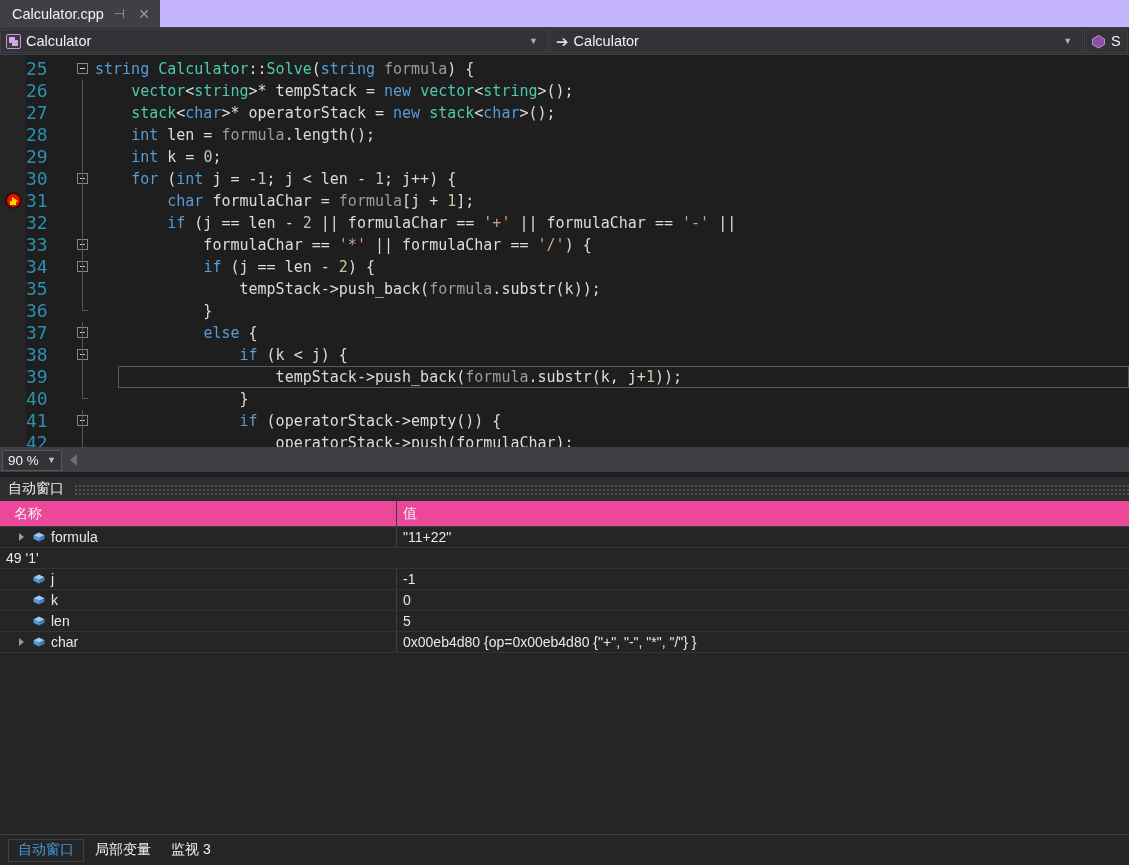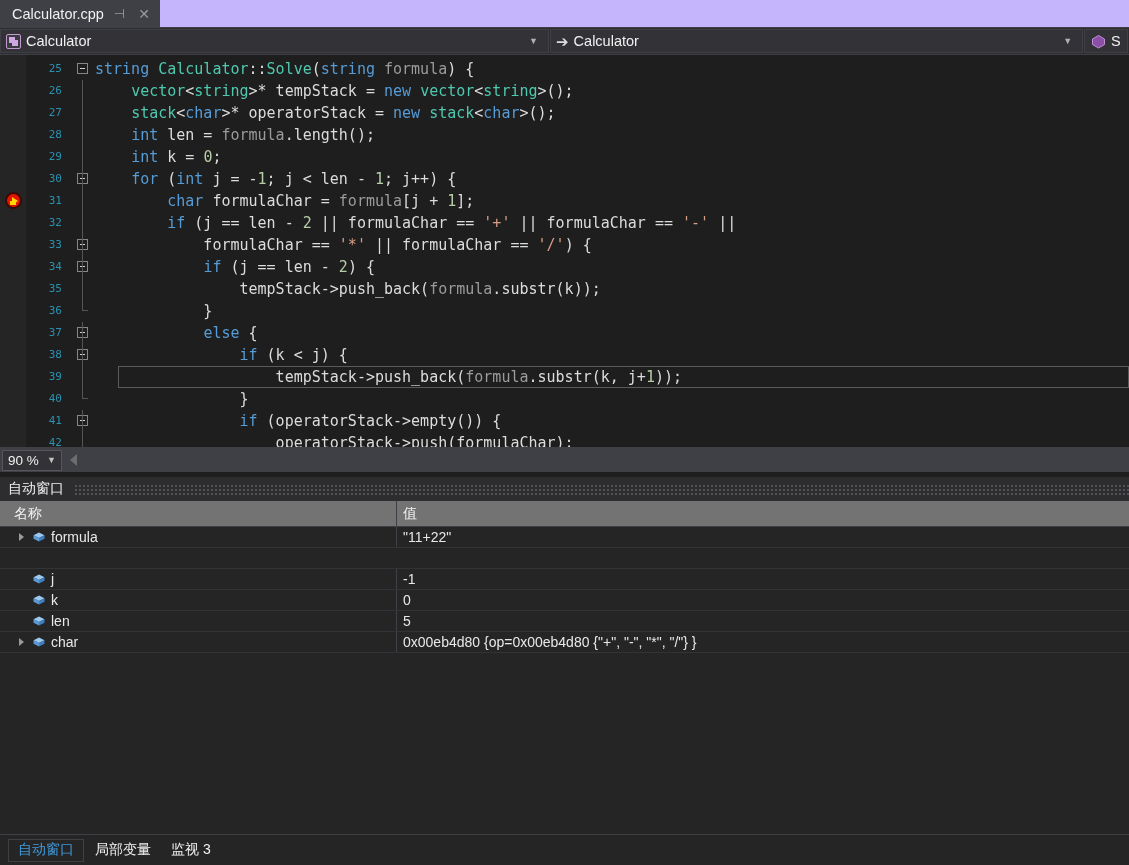--- a/index.html
+++ b/index.html
@@ -92,23 +92,23 @@
     flex: 1; position: relative;
     font-family: "DejaVu Sans Mono", "Liberation Mono", monospace;
     font-size: 15px;
     line-height: 22px;
     padding-top: 3px;
     overflow: hidden;
     white-space: pre;
   }
   .code-line { height: 22px; position: relative; display: flex; }
   .lineno {
-    width: 45px; flex: none; text-align: right;
+    width: 45px; flex: none; text-align: left;
     color: #2b91af; padding-right: 9px;
-    font-size: 11px;
+    font-size: 18px;
   }
   .fold {
     width: 24px; flex: none; position: relative;
     color: #868686;
   }
   .fold .box {
     position:absolute; left:6px; top:5px;
     width: 11px; height: 11px;
     border: 1px solid #868686; background:#1e1e1e;
   }
@@ -197,21 +197,21 @@
     color:#f1f1f1; font-size:14px; white-space:nowrap;
   }
   .panel-grip {
     flex:1; height:11px;
     background-image:
       radial-gradient(circle, #55555a 0.8px, transparent 0.9px);
     background-size:4px 4px;
     opacity:0.9;
   }
   .grid-header {
-    height:26px; background:#737373;
+    height:26px; background:#ec4899;
     display:flex; align-items:center;
     border-bottom:1px solid #3f3f46;
     color:#f1f1f1; font-size:14px;
   }
   .col-name { width:397px; flex:none; padding-left:14px;
               border-right:1px solid #3f3f46; height:100%;
               display:flex; align-items:center; }
   .col-value { flex:1; padding-left:6px; height:100%;
                display:flex; align-items:center; }
   .grid-body { flex:1; overflow:hidden; }
@@ -337,20 +337,23 @@
               <polygon points="1.5,5.2 7,7.9 7,11.5 1.5,8.8" fill="#5a9bd5"></polygon>
               <polygon points="7,7.9 12.5,5.2 12.5,8.8 7,11.5" fill="#417fc0"></polygon>
             </svg></span>
           <span>formula</span>
         </div>
         <div class="var-value-cell">
           <span>"11+22"</span>
         </div>
       </div>
       <div class="var-row">
+        <div class="var-value-cell">
+          <span>49 '1'</span>
+        </div>
       </div>
       <div class="var-row">
         <div class="var-name-cell">
           <span class="expander empty"></span>
           <span class="varicon"><svg width="14" height="14" viewBox="0 0 14 14">
               <polygon points="7,2.5 12.5,5.2 7,7.9 1.5,5.2" fill="#9bc9f0"></polygon>
               <polygon points="1.5,5.2 7,7.9 7,11.5 1.5,8.8" fill="#5a9bd5"></polygon>
               <polygon points="7,7.9 12.5,5.2 12.5,8.8 7,11.5" fill="#417fc0"></polygon>
             </svg></span>
           <span>j</span>

